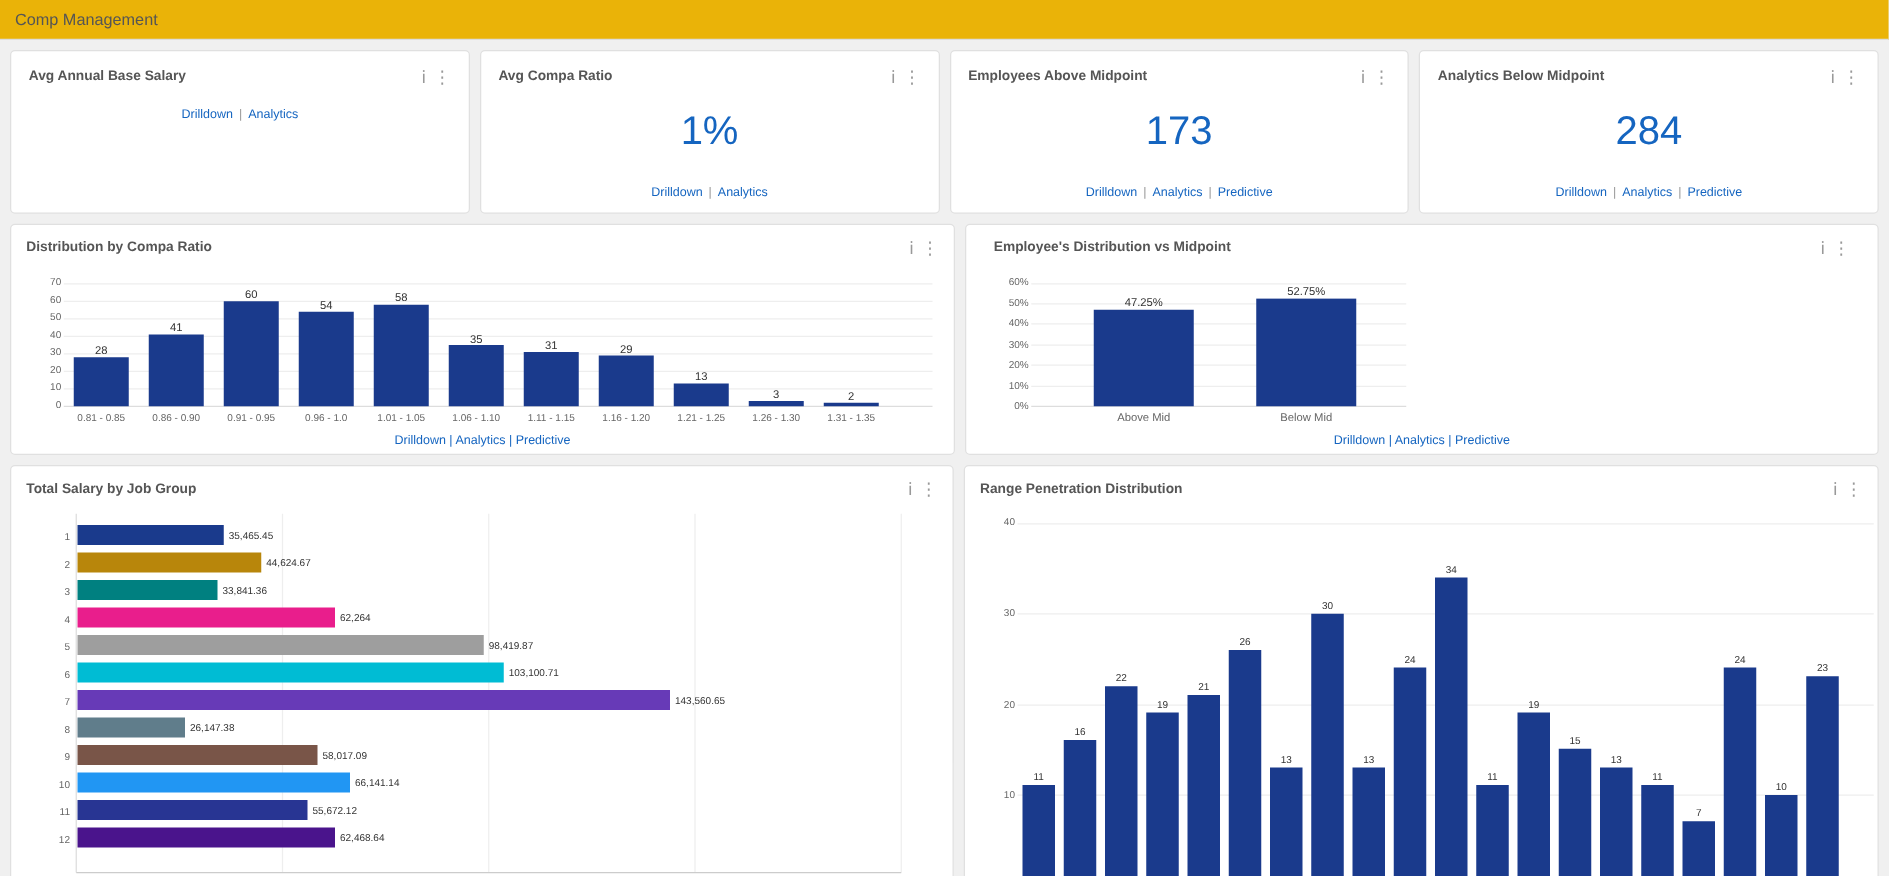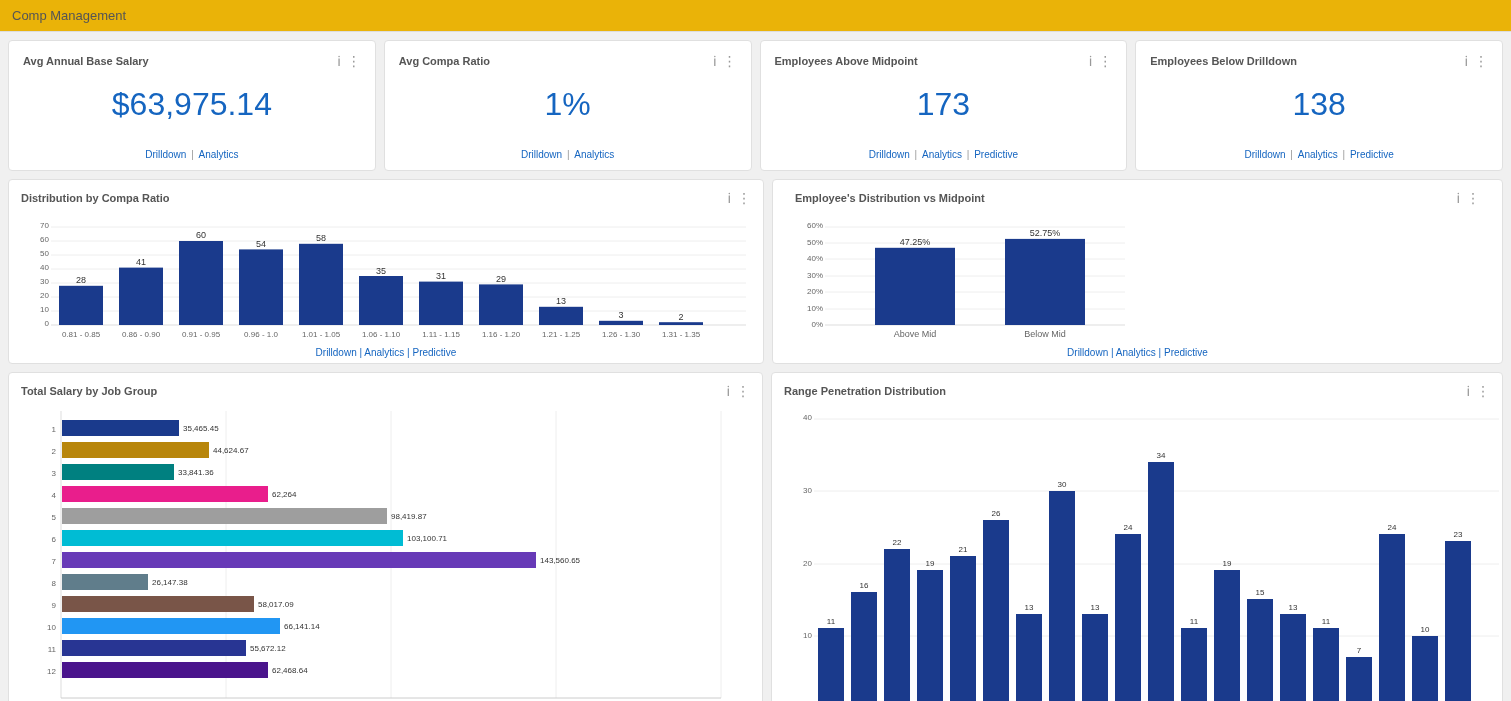--- a/index.html
+++ b/index.html
@@ -121,21 +121,20 @@
   <div class="kpi-row">
 
     <div class="kpi-card">
       <div class="card-header">
         <span class="card-title">Avg Annual Base Salary</span>
         <div class="card-icons">
           <span class="card-icon">ℹ</span>
           <span class="card-icon">⋮</span>
         </div>
       </div>
-      <div class="card-value">$63,975.14</div>
       <div class="card-footer">
         <span>Drilldown</span>
         <span class="separator"> | </span>
         <span>Analytics</span>
       </div>
     </div>
 
     <div class="kpi-card">
       <div class="card-header">
         <span class="card-title">Avg Compa Ratio</span>
@@ -165,27 +164,27 @@
         <span>Drilldown</span>
         <span class="separator"> | </span>
         <span>Analytics</span>
         <span class="separator"> | </span>
         <span>Predictive</span>
       </div>
     </div>
 
     <div class="kpi-card">
       <div class="card-header">
-        <span class="card-title">Employees Below Drilldown</span>
-        <div class="card-icons">
-          <span class="card-icon">ℹ</span>
-          <span class="card-icon">⋮</span>
-        </div>
-      </div>
-      <div class="card-value">138</div>
+        <span class="card-title">Analytics Below Midpoint</span>
+        <div class="card-icons">
+          <span class="card-icon">ℹ</span>
+          <span class="card-icon">⋮</span>
+        </div>
+      </div>
+      <div class="card-value">284</div>
       <div class="card-footer">
         <span>Drilldown</span>
         <span class="separator"> | </span>
         <span>Analytics</span>
         <span class="separator"> | </span>
         <span>Predictive</span>
       </div>
     </div>
   </div>
 

